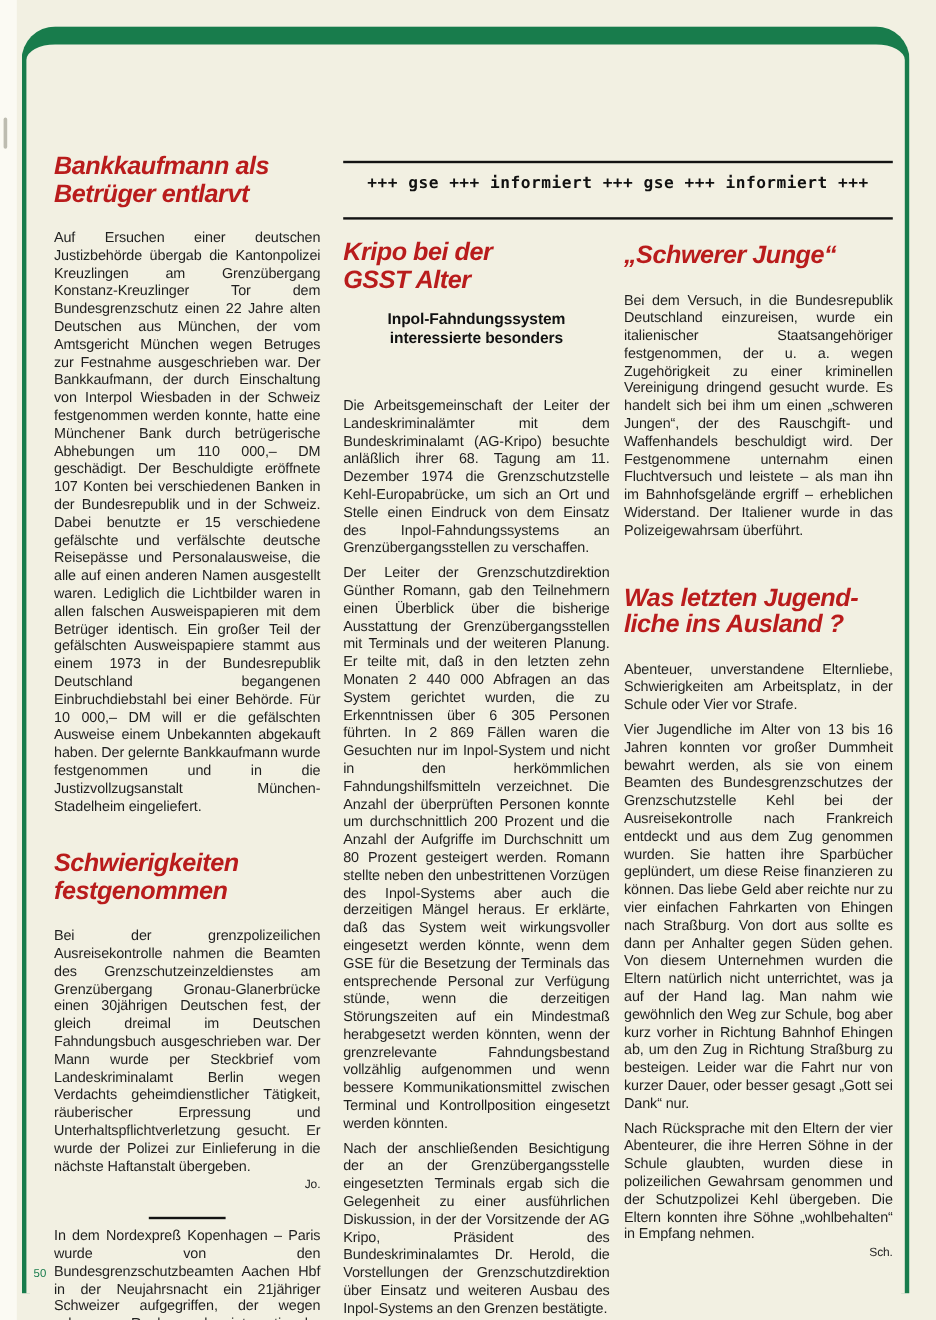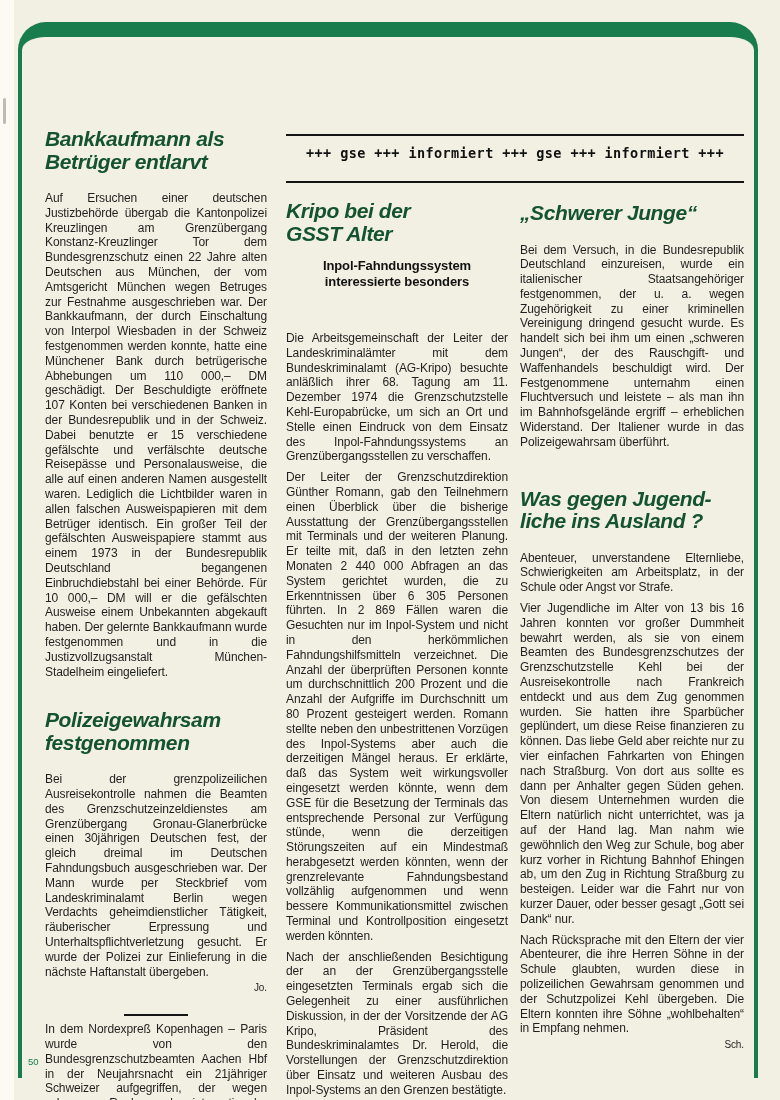--- a/index.html
+++ b/index.html
@@ -48,21 +48,21 @@
     hyphens:auto;-webkit-hyphens:auto;
   }
   .col-left{left:45px;top:128px;}
   .col-mid{left:286px;top:200px;}
   .col-right{left:520px;top:202px;width:224px;}
   .headline{
     margin:0;
     font-size:21px;line-height:22.5px;
     font-weight:bold;font-style:italic;
     letter-spacing:-.4px;text-align:left;
-    color:#14532d;
+    color:#b91c1c;
   }
   .headline.space-top{margin-top:30px;}
   .headline.space-top-lg{margin-top:38px;}
   .subhead{
     margin:13px 0 0;
     font-weight:bold;font-size:13px;line-height:15.5px;
     text-align:center;color:#111;
   }
   .para{margin:6px 0 0;}
   .para.first{margin-top:18px;}
@@ -93,21 +93,21 @@
 </div>
 
 <div class="col col-left">
   <h2 class="headline">
     <span>Bankkaufmann als</span><br>
     <span>Betrüger entlarvt</span>
   </h2>
   <p class="para first">Auf Ersuchen einer deutschen Justizbehörde übergab die Kantonpolizei Kreuzlingen am Grenzübergang Konstanz-Kreuzlinger Tor dem Bundesgrenzschutz einen 22 Jahre alten Deutschen aus München, der vom Amtsgericht München wegen Betruges zur Festnahme ausgeschrieben war. Der Bankkaufmann, der durch Einschaltung von Interpol Wiesbaden in der Schweiz festgenommen werden konnte, hatte eine Münchener Bank durch betrügerische Abhebungen um 110 000,– DM geschädigt. Der Beschuldigte eröffnete 107 Konten bei verschiedenen Banken in der Bundesrepublik und in der Schweiz. Dabei benutzte er 15 verschiedene gefälschte und verfälschte deutsche Reisepässe und Personalausweise, die alle auf einen anderen Namen ausgestellt waren. Lediglich die Lichtbilder waren in allen falschen Ausweispapieren mit dem Betrüger identisch. Ein großer Teil der gefälschten Ausweispapiere stammt aus einem 1973 in der Bundesrepublik Deutschland begangenen Einbruchdiebstahl bei einer Behörde. Für 10 000,– DM will er die gefälschten Ausweise einem Unbekannten abgekauft haben. Der gelernte Bankkaufmann wurde festgenommen und in die Justizvollzugsanstalt München-Stadelheim eingeliefert.</p>
 
   <h2 class="headline space-top">
-    <span>Polizeigewahrsam</span><br>
+    <span>Schwierigkeiten</span><br>
     <span>festgenommen</span>
   </h2>
   <p class="para first">Bei der grenzpolizeilichen Ausreisekontrolle nahmen die Beamten des Grenzschutzeinzeldienstes am Grenzübergang Gronau-Glanerbrücke einen 30jährigen Deutschen fest, der gleich dreimal im Deutschen Fahndungsbuch ausgeschrieben war. Der Mann wurde per Steckbrief vom Landeskriminalamt Berlin wegen Verdachts geheimdienstlicher Tätigkeit, räuberischer Erpressung und Unterhaltspflichtverletzung gesucht. Er wurde der Polizei zur Einlieferung in die nächste Haftanstalt übergeben.</p>
   <div class="sig">Jo.</div>
 
   <div class="divider"></div>
 
   <p class="para">In dem Nordexpreß Kopenhagen – Paris wurde von den Bundesgrenzschutzbeamten Aachen Hbf in der Neujahrsnacht ein 21jähriger Schweizer aufgegriffen, der wegen schweren Raubes als internationaler Rechtsbrecher seit längerer Zeit gesucht wurde.</p>
 </div>
 
@@ -122,22 +122,22 @@
   <p class="para">Nach der anschließenden Besichtigung der an der Grenzübergangsstelle eingesetzten Terminals ergab sich die Gelegenheit zu einer ausführlichen Diskussion, in der der Vorsitzende der AG Kripo, Präsident des Bundeskriminalamtes Dr. Herold, die Vorstellungen der Grenzschutzdirektion über Einsatz und weiteren Ausbau des Inpol-Systems an den Grenzen bestätigte.</p>
 </div>
 
 <div class="col col-right">
   <h2 class="headline">
     <span>„Schwerer Junge“</span><br>
   </h2>
   <p class="para first">Bei dem Versuch, in die Bundesrepublik Deutschland einzureisen, wurde ein italienischer Staatsangehöriger festgenommen, der u. a. wegen Zugehörigkeit zu einer kriminellen Vereinigung dringend gesucht wurde. Es handelt sich bei ihm um einen „schweren Jungen“, der des Rauschgift- und Waffenhandels beschuldigt wird. Der Festgenommene unternahm einen Fluchtversuch und leistete – als man ihn im Bahnhofsgelände ergriff – erheblichen Widerstand. Der Italiener wurde in das Polizeigewahrsam überführt.</p>
 
   <h2 class="headline space-top-lg">
-    <span>Was gegen Jugend-</span><br>
+    <span>Was letzten Jugend-</span><br>
     <span>liche ins Ausland ?</span>
   </h2>
-  <p class="para first">Abenteuer, unverstandene Elternliebe, Schwierigkeiten am Arbeitsplatz, in der Schule oder Angst vor Strafe.</p>
+  <p class="para first">Abenteuer, unverstandene Elternliebe, Schwierigkeiten am Arbeitsplatz, in der Schule oder Vier vor Strafe.</p>
   <p class="para">Vier Jugendliche im Alter von 13 bis 16 Jahren konnten vor großer Dummheit bewahrt werden, als sie von einem Beamten des Bundesgrenzschutzes der Grenzschutzstelle Kehl bei der Ausreisekontrolle nach Frankreich entdeckt und aus dem Zug genommen wurden. Sie hatten ihre Sparbücher geplündert, um diese Reise finanzieren zu können. Das liebe Geld aber reichte nur zu vier einfachen Fahrkarten von Ehingen nach Straßburg. Von dort aus sollte es dann per Anhalter gegen Süden gehen. Von diesem Unternehmen wurden die Eltern natürlich nicht unterrichtet, was ja auf der Hand lag. Man nahm wie gewöhnlich den Weg zur Schule, bog aber kurz vorher in Richtung Bahnhof Ehingen ab, um den Zug in Richtung Straßburg zu besteigen. Leider war die Fahrt nur von kurzer Dauer, oder besser gesagt „Gott sei Dank“ nur.</p>
   <p class="para">Nach Rücksprache mit den Eltern der vier Abenteurer, die ihre Herren Söhne in der Schule glaubten, wurden diese in polizeilichen Gewahrsam genommen und der Schutzpolizei Kehl übergeben. Die Eltern konnten ihre Söhne „wohlbehalten“ in Empfang nehmen.</p>
   <div class="sig">Sch.</div>
 </div>
 
 <div class="page-number">50</div>
 
 </body></html>

